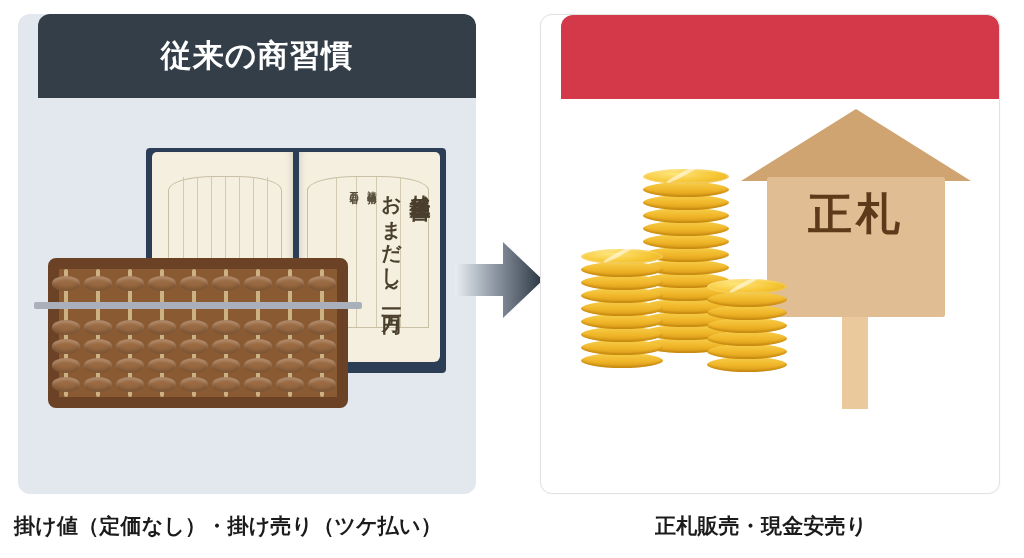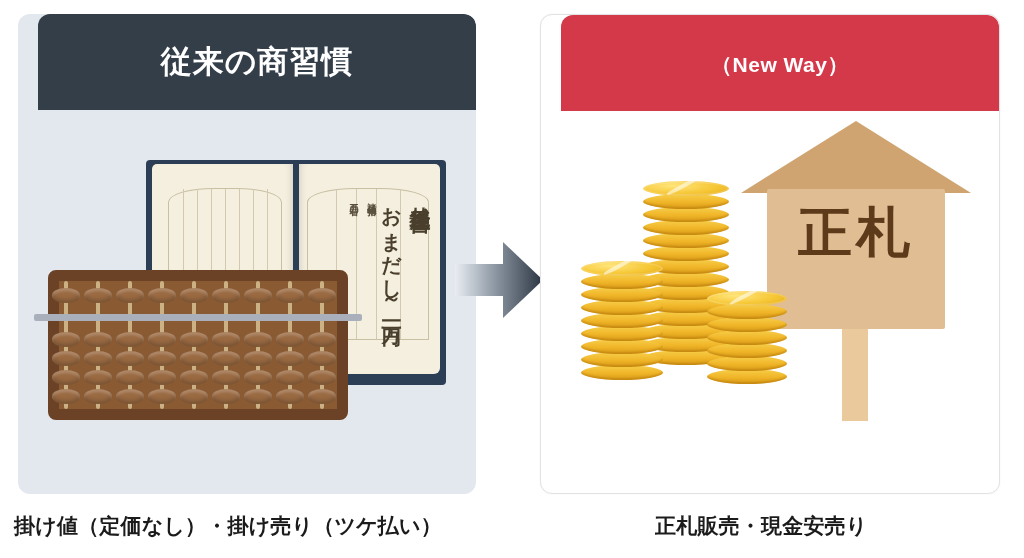--- a/index.html
+++ b/index.html
@@ -12,21 +12,21 @@
   }
   .stage{position:absolute;inset:0;}
 
   
   .panel{position:absolute;top:14px;height:480px;border-radius:12px;overflow:hidden;}
   .panel-left{left:18px;width:458px;background:#e3e7ee;}
   .panel-right{left:540px;width:460px;background:#ffffff;
     border:1px solid #e2e2e2;box-sizing:border-box;
     box-shadow:0 0 2px rgba(0,0,0,.06);}
 
-  .phead{height:96px;display:flex;flex-direction:column;
+  .phead{height:84px;display:flex;flex-direction:column;
     align-items:center;justify-content:center;color:#fff;
     border-radius:12px 12px 0 0;margin-left:20px;}
   .phead-left{background:#333e48;}
   .phead-right{background:#d4394a;}
   .phead .t1{font-size:31px;font-weight:700;letter-spacing:1px;line-height:1.12;}
   .phead .t2{font-size:21px;font-weight:700;margin-top:3px;letter-spacing:.5px;}
 
   .pbody{position:relative;height:372px;}
 
   
@@ -86,21 +86,21 @@
   
   .sign{position:absolute;left:200px;top:10px;width:230px;height:300px;}
   .sg-roof{position:absolute;left:0;top:0;width:0;height:0;
     border-left:115px solid transparent;border-right:115px solid transparent;
     border-bottom:72px solid #cfa470;}
   .sg-board{position:absolute;left:26px;top:68px;width:178px;height:140px;
     background:#e0bd92;border-radius:2px;}
   .sg-post{position:absolute;left:101px;top:205px;width:26px;height:95px;
     background:#eac99c;}
   .sg-kanji{position:absolute;left:0;right:0;top:8px;text-align:center;
-    font-size:54px;font-weight:700;color:#5d3a1a;letter-spacing:4px;
+    font-size:44px;font-weight:700;color:#5d3a1a;letter-spacing:4px;
     font-family:"DejaVu Sans","Liberation Sans",sans-serif;}
   .sg-en{position:absolute;left:0;right:0;top:82px;text-align:center;
     font-size:24px;font-weight:700;color:#4a2d12;}
 </style>
 </head>
 <body>
 
 <div class="stage">
 
   <section class="panel panel-left">
@@ -212,21 +212,20 @@
           <stop offset="45%" stop-color="#8d98a4"></stop>
           <stop offset="100%" stop-color="#2b3642"></stop>
         </linearGradient>
       </defs>
       <path d="M0 26 L48 26 L48 4 L88 42 L48 80 L48 58 L0 58 Z" fill="url(#agrad)"></path>
     </svg>
   </div>
 
   <section class="panel panel-right">
     <div class="phead phead-right">
-      <div class="t2">（New Way）</div>
     </div>
 
     <div class="pbody">
 
       <div class="coins">
         <div class="stack" id="stack-left" style="left: 0px; top: 88px; width: 82px; height: 133px;">
             <div class="coin" style="top: 104px; z-index: 92;"></div>
             <div class="coin" style="top: 91px; z-index: 93;"></div>
             <div class="coin" style="top: 78px; z-index: 94;"></div>
             <div class="coin" style="top: 65px; z-index: 95;"></div>

